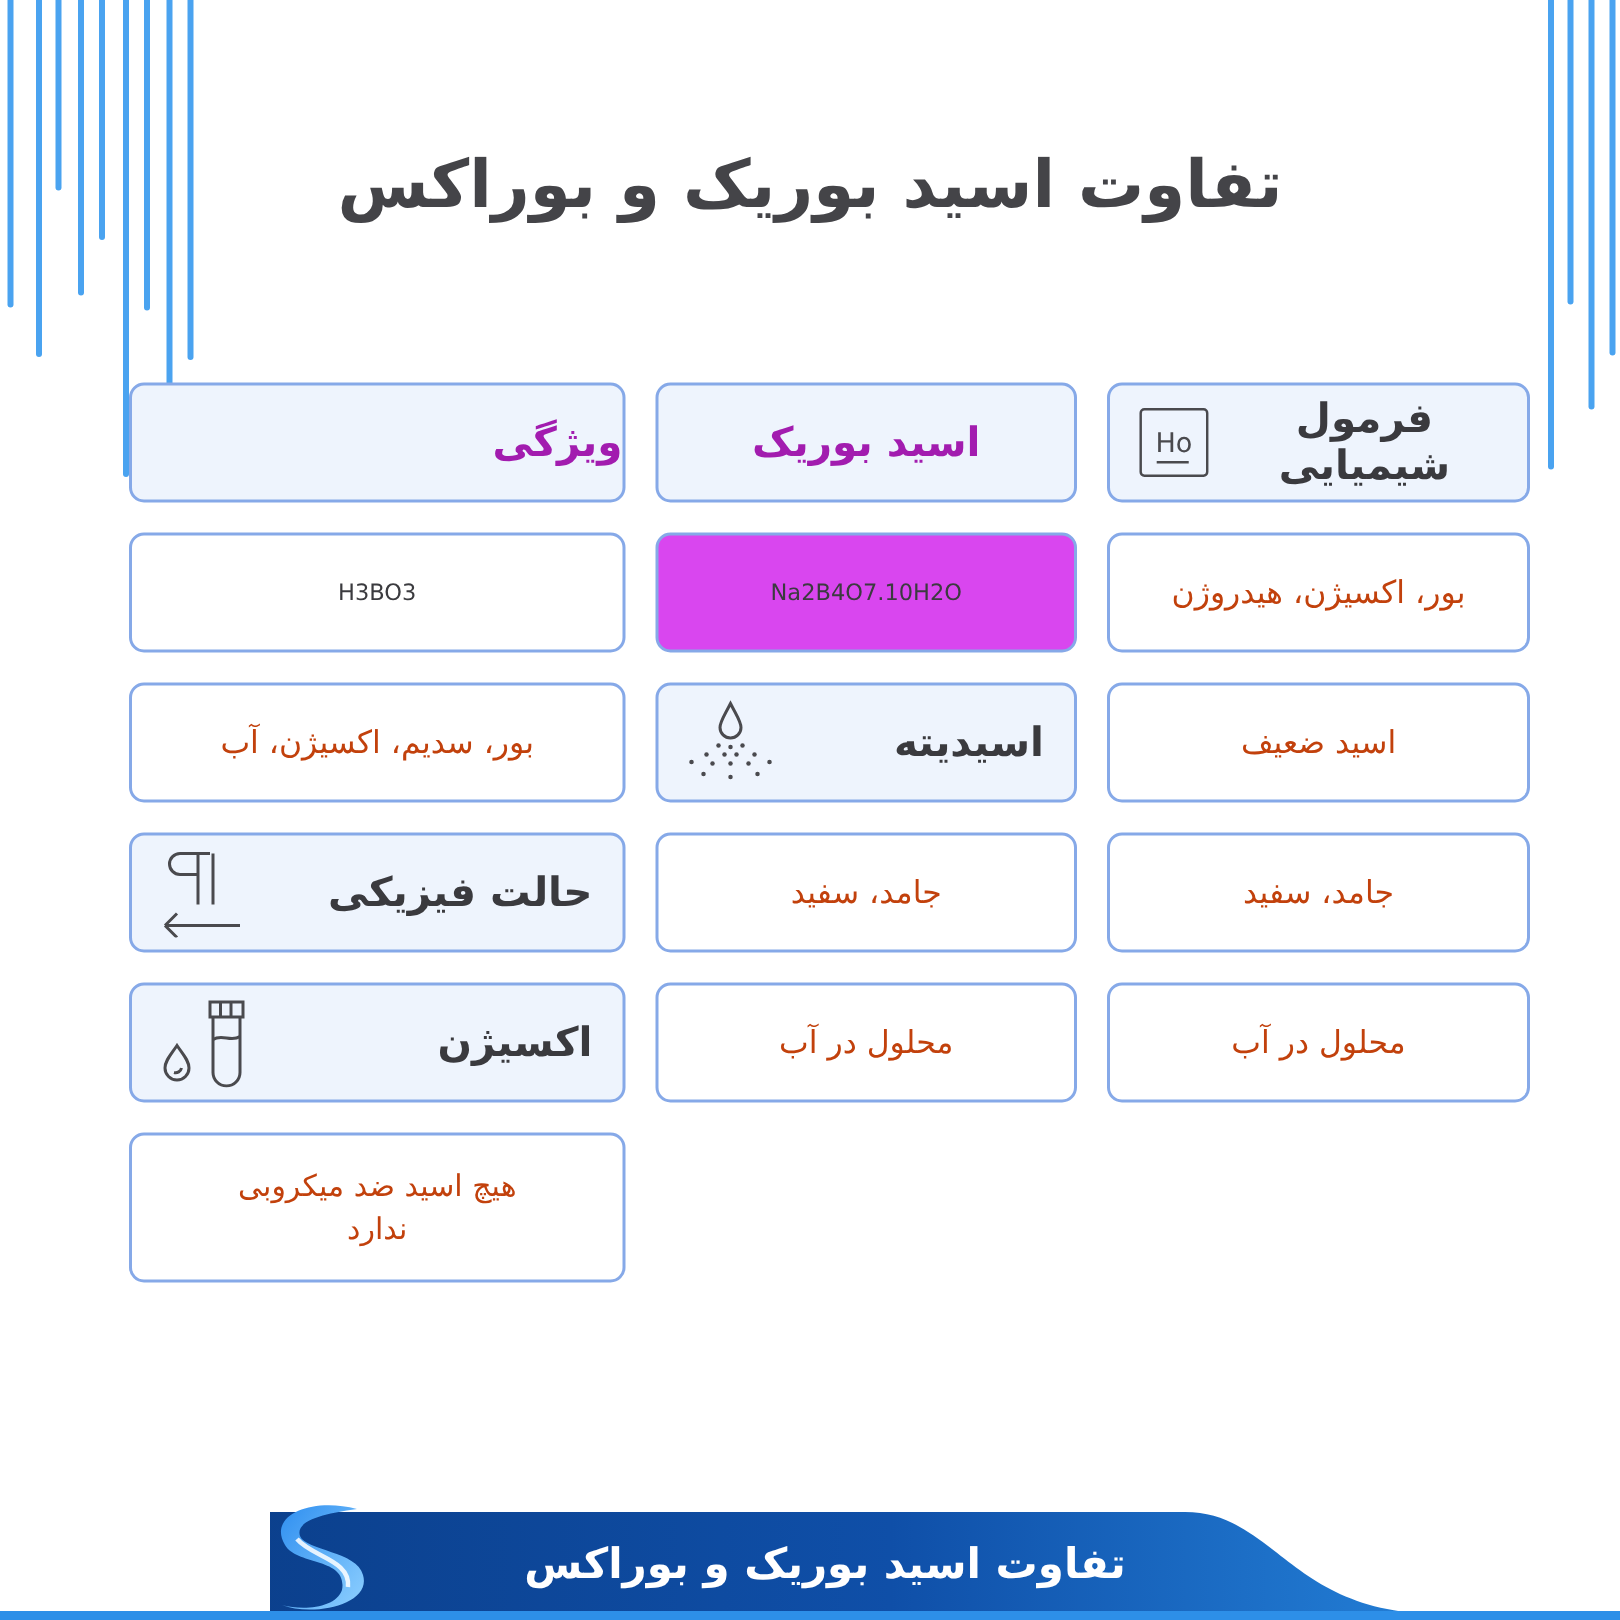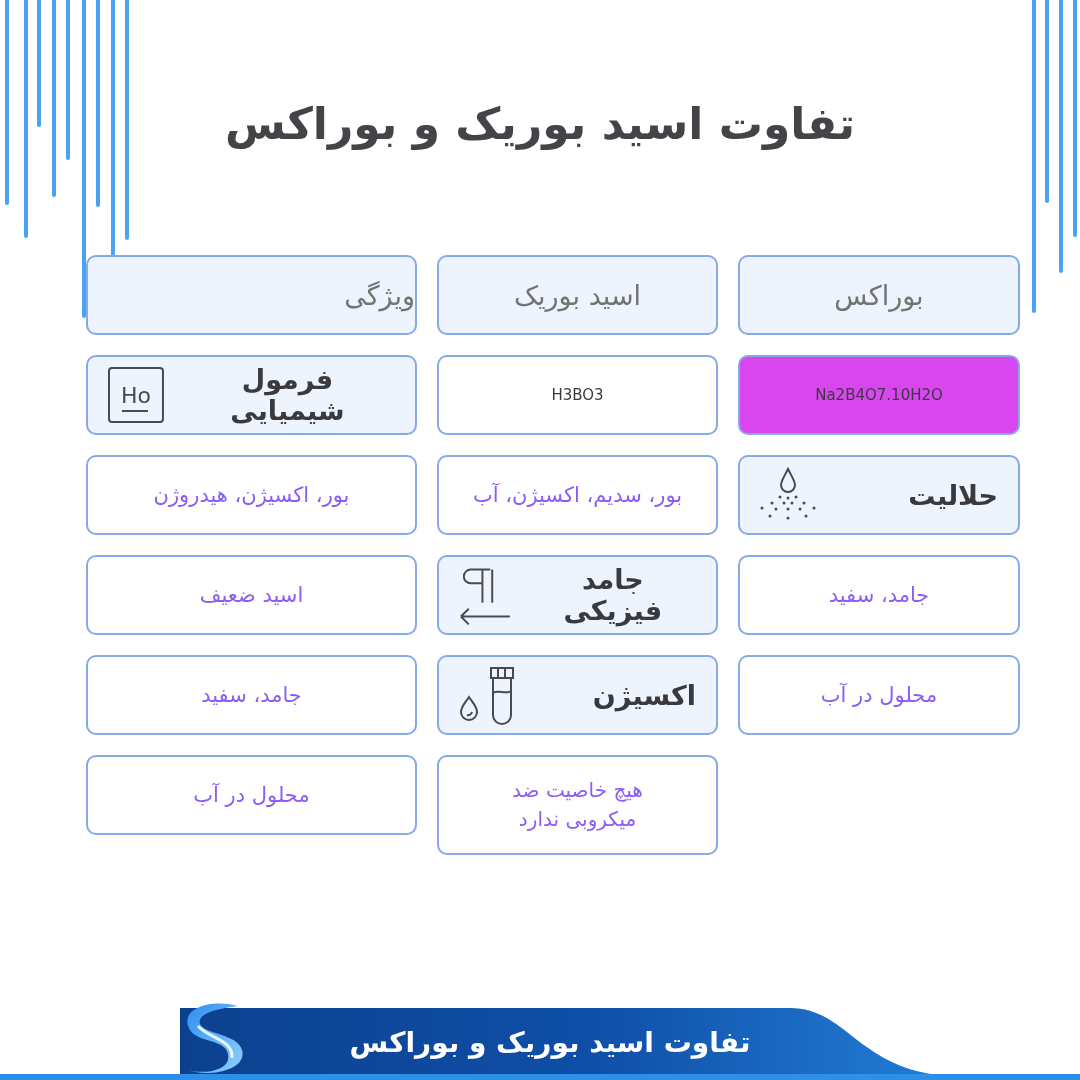--- a/index.html
+++ b/index.html
@@ -29,35 +29,35 @@
       border: 2px solid #86a9e8;
       border-radius: 10px;
       height: 80px;
       margin-bottom: 20px;
       display: flex; align-items: center; justify-content: center;
       direction: rtl; text-align: center;
       background: #ffffff;
     }
     .cell.head {
       background: #eef4fd;
-      font-size: 27px; font-weight: normal; color: #737373;
+      font-size: 27px; font-weight: bold; color: #a21caf;
     }
     .cell.feature {
       background: #eef4fd;
       justify-content: flex-end;
       padding: 0 20px 0 18px;
       gap: 14px;
       direction: ltr;
     }
     .cell.feature .f-label {
       font-size: 27px; font-weight: bold; color: #3a3a3e; direction: rtl;
     }
     .cell.feature .f-icon { width: 60px; height: 60px; order: -1; margin-right: auto; }
     .cell.head.h-feature { justify-content: flex-start; padding-left: 22px; }
-    .cell.val { font-size: 21px; color: #8b5cf6; }
+    .cell.val { font-size: 21px; color: #c2410c; }
     .cell.val.formula { color: #3b3b3f; font-size: 15px; direction: ltr; }
     .cell.val.formula.tinted { background: #d946ef; }
     .cell.tall { height: 100px; line-height: 1.45; font-size: 20px; }
     .banner {
       position: absolute; left: 0; top: 998px; width: 1080px; height: 82px;
     }
     .banner-title {
       position: absolute; left: 300px; width: 500px; top: 1026px;
       text-align: center; direction: rtl;
       color: #ffffff; font-size: 28px; font-weight: bold;
@@ -84,38 +84,37 @@
   <div class="deco-line" style="left:1059px;height:273px"></div>
   <div class="deco-line" style="left:1073px;height:237px"></div>
 </div>
 
 <div class="title">تفاوت اسید بوریک و بوراکس</div>
 
 <div class="table">
 
   <div class="cell head h-feature">ویژگی</div>
   <div class="cell head">اسید بوریک</div>
-  <div class="cell head">بوراکس</div>
 
   <div class="cell feature">
     <span class="f-label">فرمول شیمیایی</span>
     <svg class="f-icon" viewBox="0 0 60 60">
       <rect x="3" y="3" width="54" height="54" rx="3" fill="none" stroke="#4a4a4e" stroke-width="2"></rect>
       <text x="30" y="38" font-size="22" text-anchor="middle" fill="#4a4a4e" font-family="DejaVu Sans, sans-serif">Ho</text>
       <line x1="16" y1="46" x2="42" y2="46" stroke="#4a4a4e" stroke-width="2"></line>
     </svg>
   </div>
   <div class="cell val formula">H3BO3</div>
   <div class="cell val formula tinted">Na2B4O7.10H2O</div>
 
   <div class="cell val">بور، اکسیژن، هیدروژن</div>
   <div class="cell val">بور، سدیم، اکسیژن، آب</div>
 
   <div class="cell feature">
-    <span class="f-label">حلالیت</span>
+    <span class="f-label">اسیدیته</span>
     <svg class="f-icon" viewBox="0 0 60 60">
       <path d="M30 4 C26 12 23 16 23 20 a7 7 0 0 0 14 0 C37 16 34 12 30 4 Z" fill="none" stroke="#4a4a4e" stroke-width="2"></path>
       <g fill="#4a4a4e">
         <circle cx="22" cy="32" r="1.5"></circle>
           <circle cx="30" cy="33" r="1.5"></circle>
           <circle cx="38" cy="32" r="1.5"></circle>
         <circle cx="14" cy="38" r="1.5"></circle>
           <circle cx="26" cy="38" r="1.5"></circle>
           <circle cx="34" cy="38" r="1.5"></circle>
           <circle cx="46" cy="38" r="1.5"></circle>
@@ -126,21 +125,21 @@
           <circle cx="56" cy="43" r="1.5"></circle>
         <circle cx="12" cy="51" r="1.5"></circle>
           <circle cx="30" cy="53" r="1.5"></circle>
           <circle cx="48" cy="51" r="1.5"></circle>
       </g>
     </svg>
   </div>
   <div class="cell val">اسید ضعیف</div>
 
   <div class="cell feature">
-    <span class="f-label">جامد فیزیکی</span>
+    <span class="f-label">حالت فیزیکی</span>
     <svg class="f-icon" viewBox="0 0 60 60" fill="none" stroke="#4a4a4e" stroke-width="2">
       <path d="M34 4 H14 a7 7 0 0 0 0 14 H26"></path>
       <path d="M26 4 V38 M36 4 V38"></path>
       <path d="M54 52 H4 M4 52 L12 44 M4 52 L12 60"></path>
     </svg>
   </div>
   <div class="cell val">جامد، سفید</div>
   <div class="cell val">جامد، سفید</div>
 
   <div class="cell feature">
@@ -150,21 +149,21 @@
       <path d="M10 50 a4 4 0 0 0 5 -3"></path>
       <rect x="34" y="3" width="22" height="10"></rect>
       <path d="M41 3 v10 M48 3 v10"></path>
       <path d="M36 13 V50 a9 9 0 0 0 18 0 V13"></path>
       <path d="M36 28 C42 24 48 30 54 26"></path>
     </svg>
   </div>
   <div class="cell val">محلول در آب</div>
   <div class="cell val">محلول در آب</div>
 
-  <div class="cell val tall" style="padding:0 64px">هیچ خاصیت ضد میکروبی ندارد</div>
+  <div class="cell val tall" style="padding:0 64px">هیچ اسید ضد میکروبی ندارد</div>
 </div>
 
 <svg class="banner" viewBox="0 0 1080 82" preserveAspectRatio="none">
   <defs>
     <linearGradient id="bg" x1="0" y1="0" x2="1" y2="0">
       <stop offset="0" stop-color="#0a3a82"></stop>
       <stop offset="0.55" stop-color="#0f4fa8"></stop>
       <stop offset="1" stop-color="#2a8fe6"></stop>
     </linearGradient>
     <linearGradient id="sg" x1="0" y1="0" x2="1" y2="1">

